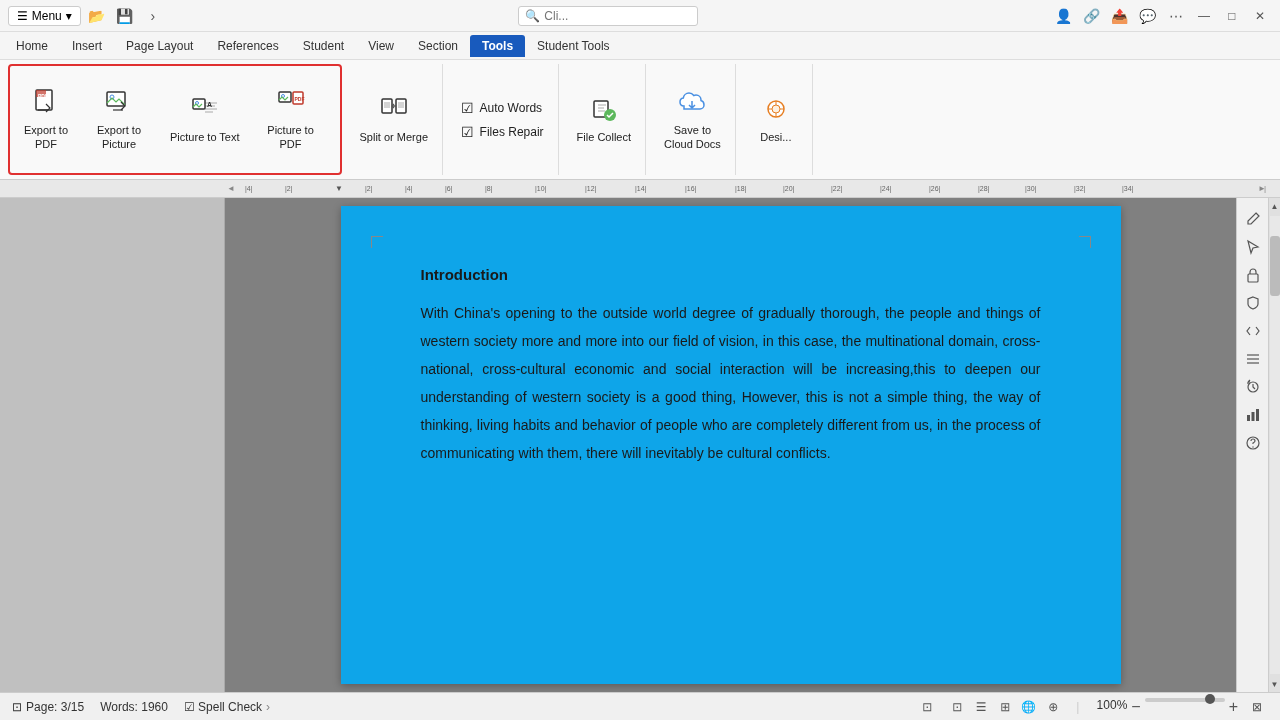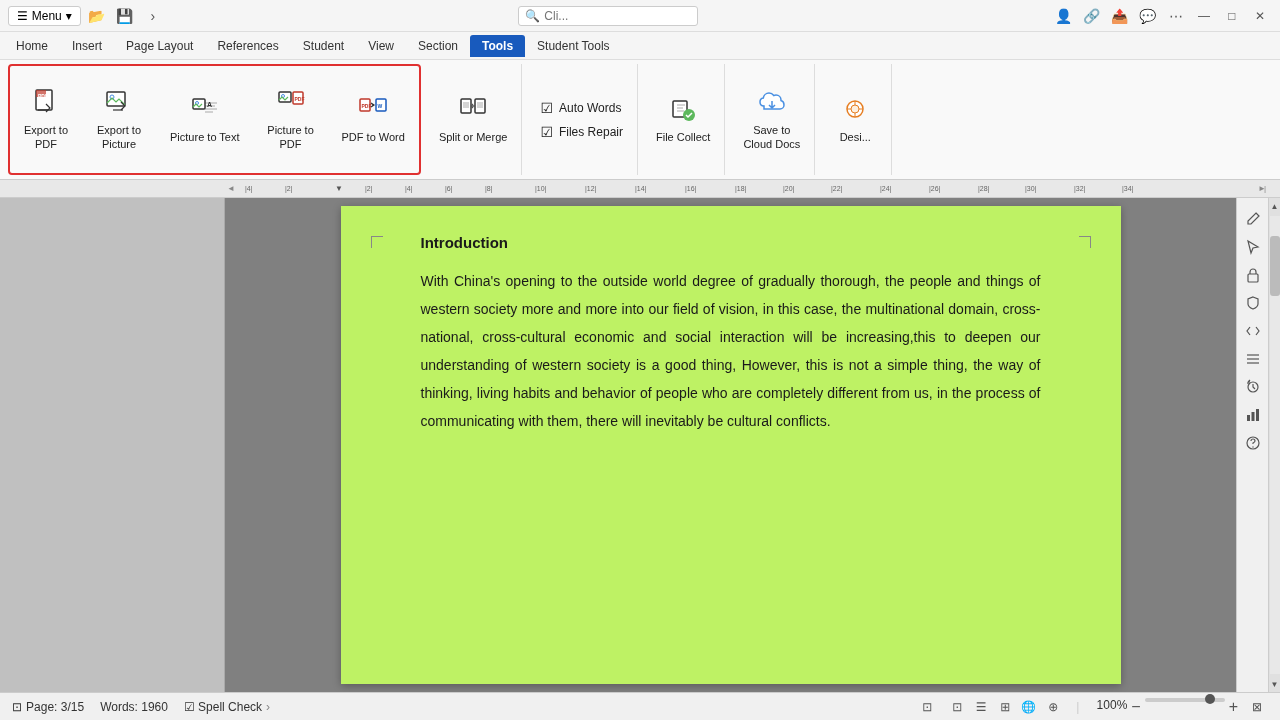--- a/index.html
+++ b/index.html
@@ -152,22 +152,22 @@
       overflow: hidden;
       display: flex;
       justify-content: center;
       background: #808080;
       padding: 8px 0;
       position: relative;
     }
 
     .doc-page {
       width: 780px;
-      background: #bef264;
-      padding: 28px 80px;
+      background: #0ea5e9;
+      padding: 60px 80px;
       box-shadow: 0 2px 8px rgba(0,0,0,0.3);
       position: relative;
       min-height: 450px;
     }
 
     .doc-page .page-corner-tl {
       position: absolute;
       top: 30px;
       left: 30px;
       width: 12px;
@@ -388,33 +388,20 @@
           <rect x="2" y="4" width="12" height="10" rx="1" stroke="#333" stroke-width="1.5" fill="white"></rect>
           <circle cx="6" cy="8" r="1.5" stroke="#4a90e2" stroke-width="1" fill="none"></circle>
           <path d="M2 12l3-3 3 3 3-3" stroke="#5cb85c" stroke-width="1.2" fill="none"></path>
           <rect x="16" y="4" width="10" height="12" rx="1" stroke="#c0392b" stroke-width="1.5" fill="white"></rect>
           <text x="17.5" y="13" font-size="5" fill="#c0392b" font-weight="bold">PDF</text>
         </svg>
       </span>
       <span class="label">Picture to PDF</span>
     </button>
 
-    <button class="ribbon-btn">
-      <span class="icon">
-        <svg class="svg-icon" viewBox="0 0 28 28" fill="none">
-          <rect x="1" y="4" width="10" height="12" rx="1" stroke="#c0392b" stroke-width="1.5" fill="white"></rect>
-          <text x="2.5" y="13" font-size="5" fill="#c0392b" font-weight="bold">PDF</text>
-          <path d="M13 10h2" stroke="#333" stroke-width="1.5"></path>
-          <path d="M12 8l3 2-3 2" stroke="#333" stroke-width="1.2" fill="none"></path>
-          <rect x="17" y="4" width="10" height="12" rx="1" stroke="#185abd" stroke-width="1.5" fill="white"></rect>
-          <text x="18.5" y="13" font-size="5" fill="#185abd" font-weight="bold">W</text>
-        </svg>
-      </span>
-      <span class="label">PDF to Word</span>
-    </button>
   </div>
 
   <div class="ribbon-group">
     <button class="ribbon-btn">
       <span class="icon">
         <svg class="svg-icon" viewBox="0 0 28 28" fill="none">
           <rect x="2" y="4" width="10" height="14" rx="1" stroke="#333" stroke-width="1.5" fill="white"></rect>
           <line x1="4" y1="8" x2="10" y2="8" stroke="#aaa" stroke-width="1"></line>
           <line x1="4" y1="10" x2="10" y2="10" stroke="#aaa" stroke-width="1"></line>
           <line x1="4" y1="12" x2="10" y2="12" stroke="#aaa" stroke-width="1"></line>

